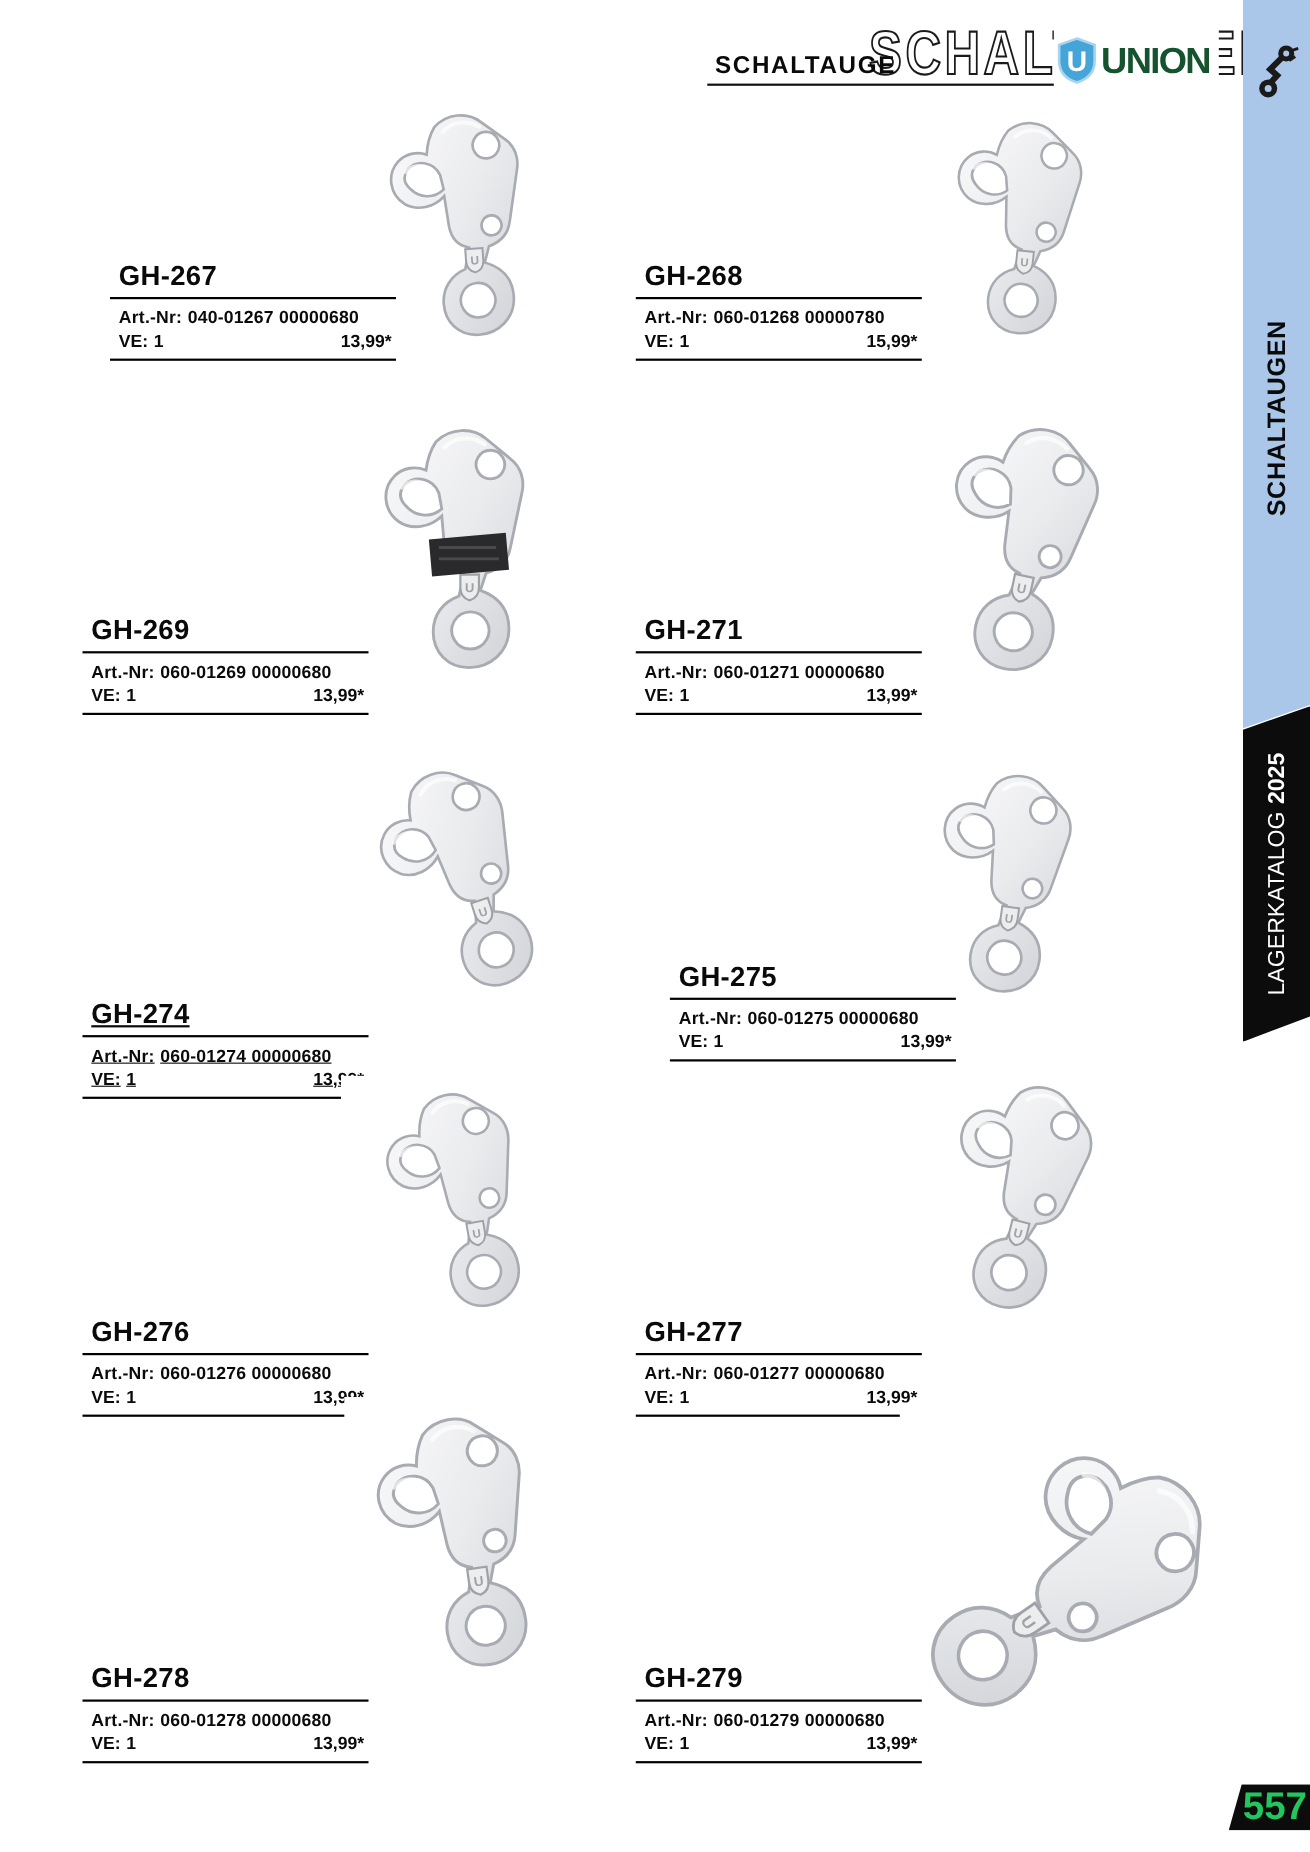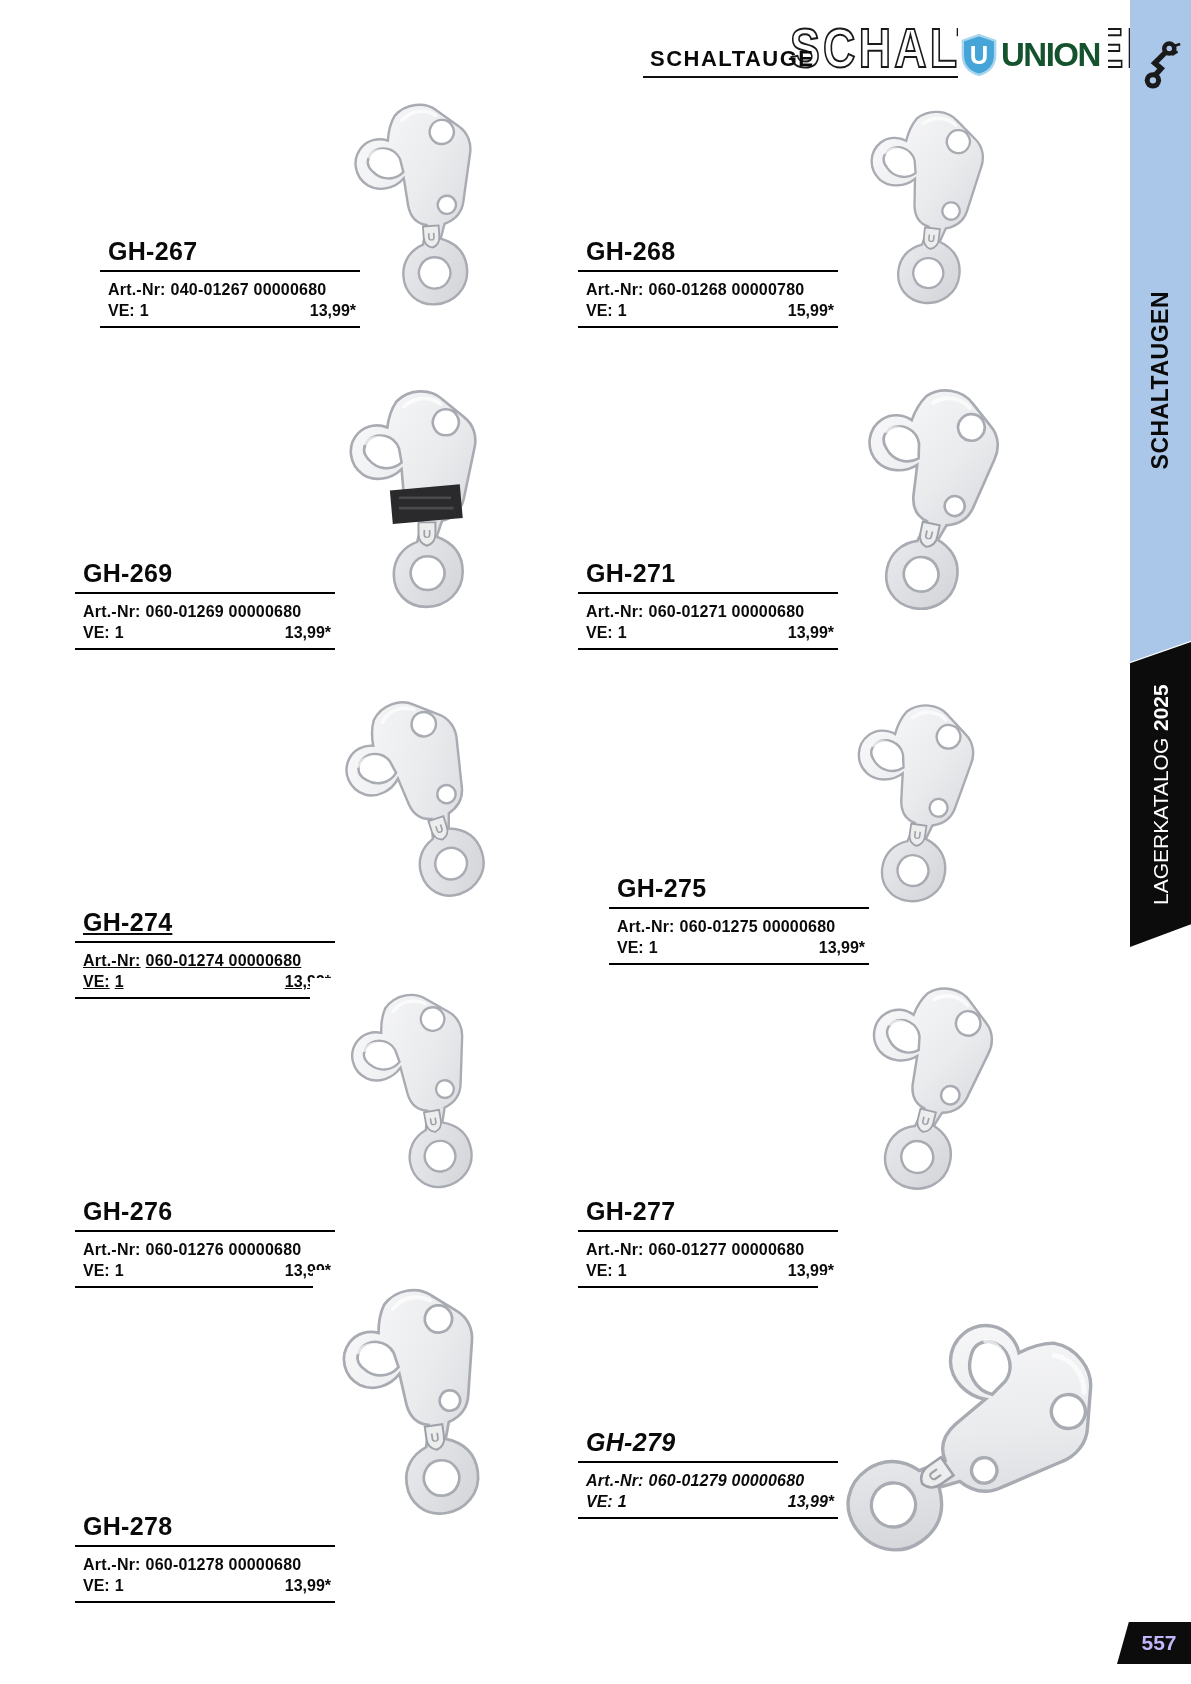--- a/index.html
+++ b/index.html
@@ -39,21 +39,21 @@
   .catalog-band{
     position:absolute;left:1130px;top:642px;width:61px;height:305px;z-index:6;
     background:#0c0c0c;clip-path:polygon(0 7%,100% 0,100% 92.5%,0 100%);
     display:flex;align-items:center;justify-content:center;color:#fff;font-size:21px;
   }
   .catalog-band b{margin-inline-start:7px;}
   .page-tab{
     position:absolute;left:1117px;top:1622px;width:74px;height:42px;z-index:6;
     background:#0c0c0c;clip-path:polygon(16% 0,100% 0,100% 100%,0 100%);
     display:flex;align-items:center;justify-content:center;padding-left:10px;box-sizing:border-box;
-    color:#c4b5fd;font-size:21px;font-weight:bold;
+    color:#22c55e;font-size:35px;font-weight:bold;
   }
   
   .product{position:absolute;left:0;top:0;z-index:2;}
   .pimg{position:absolute;background:#fff;display:flex;align-items:center;justify-content:center;}
   .pinfo{position:absolute;width:260px;}
   .pname{font-size:25px;line-height:26px;font-weight:bold;margin:0 0 6px 0;padding-left:8px;letter-spacing:0.3px;}
   .rule{height:2px;background:#000;}
   .partnr{margin-top:9px;font-size:16px;font-weight:bold;padding-left:8px;letter-spacing:0.2px;white-space:nowrap;}
   .partnr .lbl{margin-right:5px;}
   .pve{margin-top:3px;margin-bottom:6px;font-size:16px;font-weight:bold;
@@ -322,21 +322,21 @@
         <div class="rule"></div>
       </div>
     </div>
 
     <div class="product">
       <div class="pimg" style="left: 818px; top: 1275px; width: 292px; height: 332px;">
         <svg class="hanger" viewBox="0 0 130 180" height="305.44" width="221" style="transform: rotate(55deg);">
           <use href="#hanger"></use>
         </svg>
       </div>
-      <div class="pinfo" style="left: 578px; top: 1429px; font-style: italic;">
+      <div class="pinfo" style="left: 578px; top: 1513px;">
         <h3 class="pname">GH-279</h3>
         <div class="rule"></div>
         <div class="partnr">
           <span class="lbl">Art.-Nr:</span><span class="val">060-01279 00000680</span>
         </div>
         <div class="pve">
           <span class="vegroup">
             <span>VE:</span><span>1</span>
           </span>
           <span class="price">13,99*</span>

